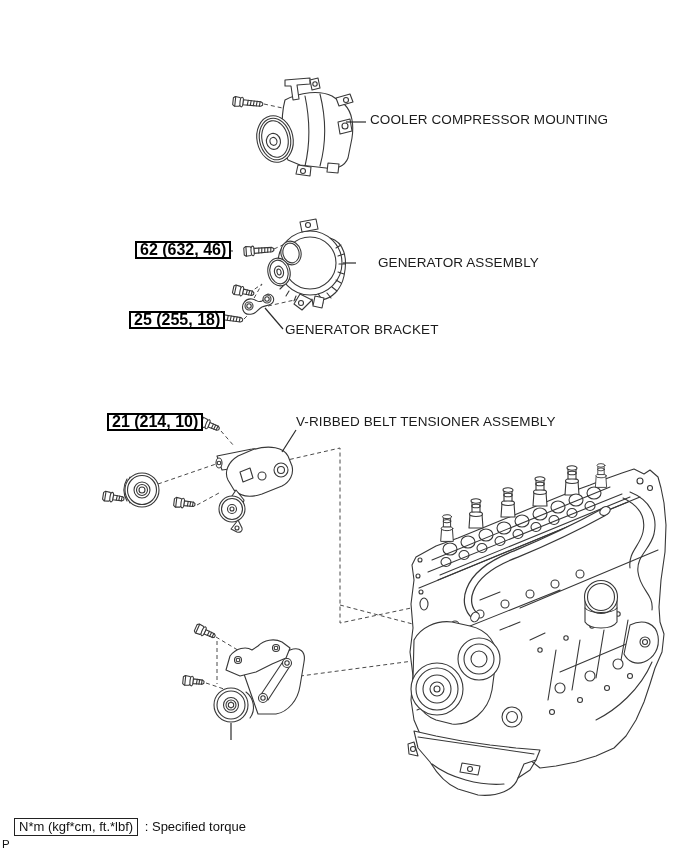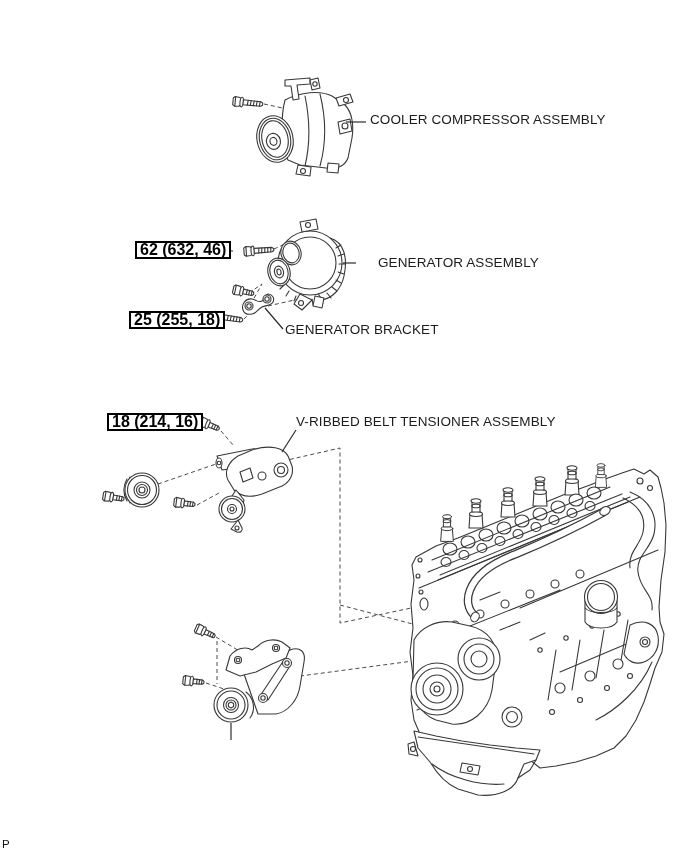--- a/index.html
+++ b/index.html
@@ -315,24 +315,28 @@
       <path class="lead" d="M343,263 L356,263"></path>
       <path class="lead" d="M265,308 L283,329"></path>
       <path class="lead" d="M282,452 L296,430"></path>
       <path class="lead" d="M231,723 L231,740"></path>
       <path class="lead" d="M197,250 L233,251"></path>
       <path class="lead" d="M191,320 L209,318"></path>
       <path class="lead" d="M171,423 L193,424"></path>
     </g>
   </svg>
 
-  <div class="part-label" id="lbl-cooler">COOLER COMPRESSOR ASSEMBLY</div>
+  <div class="part-label" id="lbl-cooler">COOLER COMPRESSOR MOUNTING</div>
   <div class="part-label" id="lbl-generator">GENERATOR ASSEMBLY</div>
   <div class="part-label" id="lbl-genbracket">GENERATOR BRACKET</div>
   <div class="part-label" id="lbl-tensioner">V-RIBBED BELT TENSIONER ASSEMBLY</div>
 
   <div class="torque-box" id="tq-62">62 (632, 46)</div>
   <div class="torque-box" id="tq-25">25 (255, 18)</div>
-  <div class="torque-box" id="tq-21">18 (214, 16)</div>
-
+  <div class="torque-box" id="tq-21">21 (214, 10)</div>
+
+  <div class="legend">
+    <span class="lbox">N*m (kgf*cm, ft.*lbf)</span>
+    <span class="ldesc">: Specified torque</span>
+  </div>
 
   <div class="page-marker">P</div>
 </div>
 
 </body></html>

